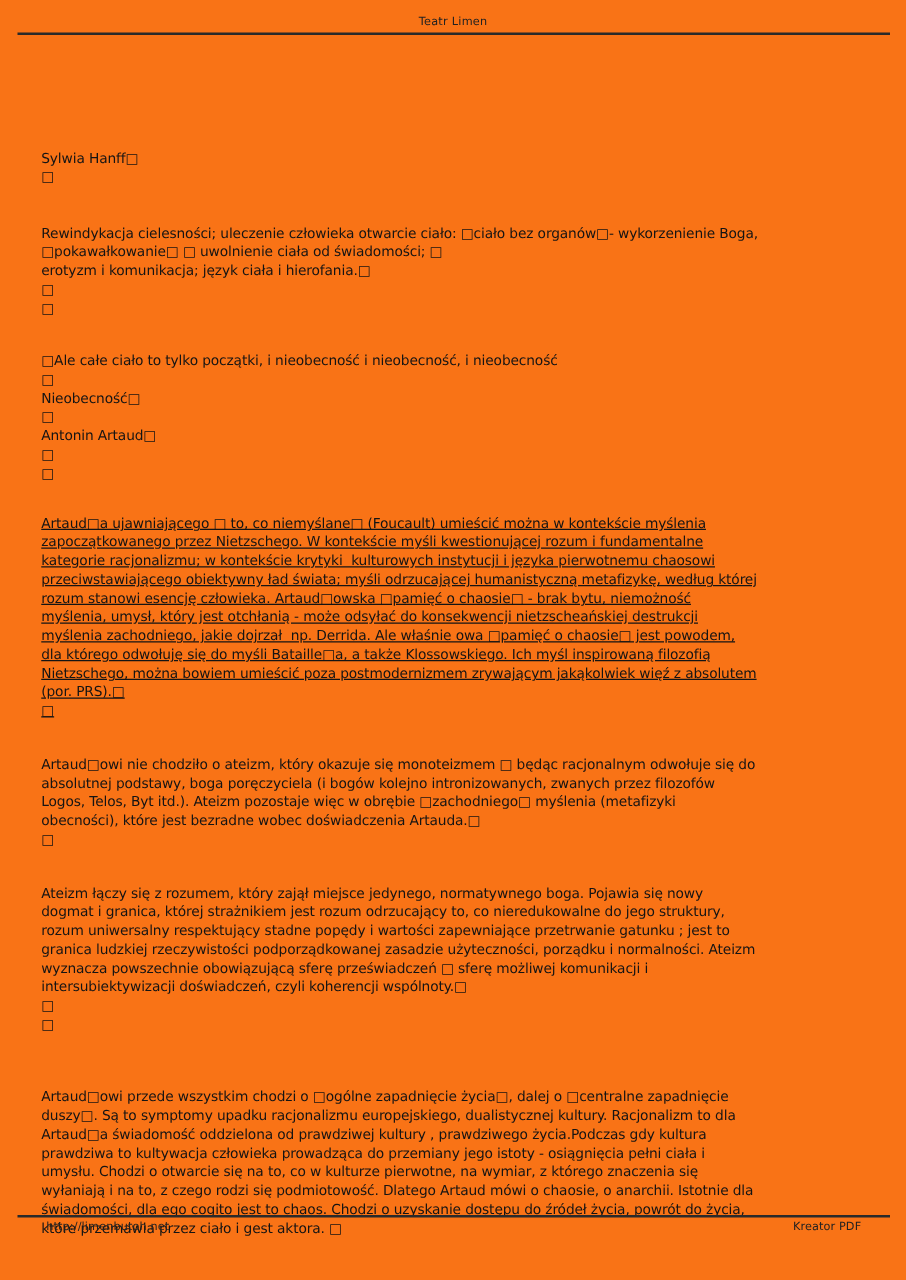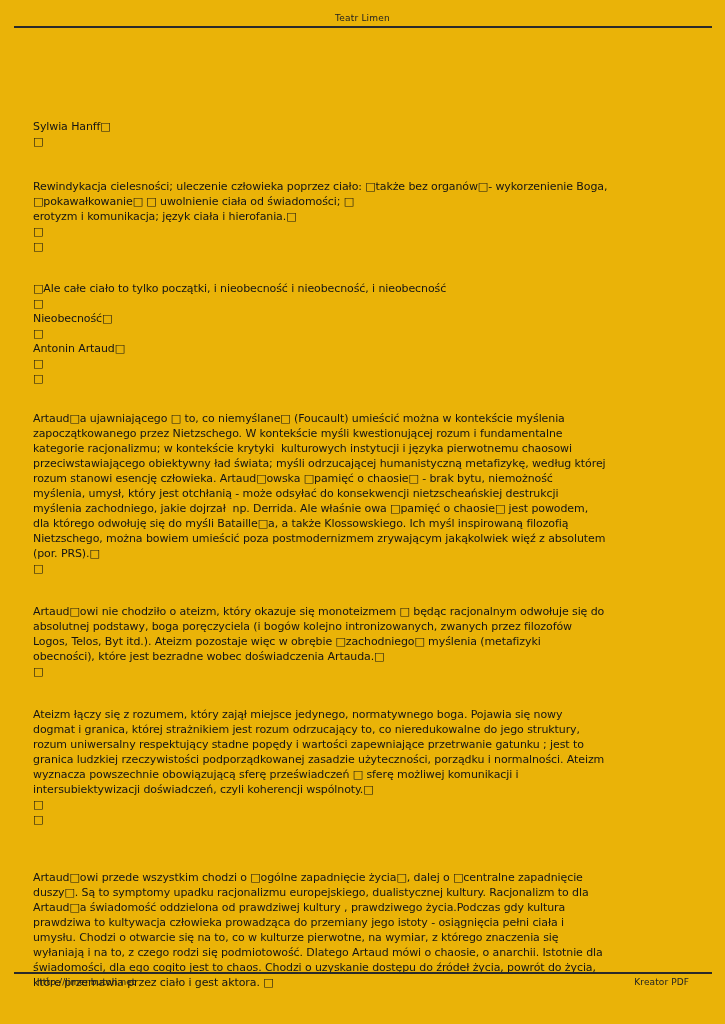--- a/index.html
+++ b/index.html
@@ -4,21 +4,21 @@
 <style>
   html, body {
     margin: 0;
     padding: 0;
     background: #ffffff;
   }
   .page {
     position: relative;
     width: 725px;
     height: 1024px;
-    background: #eab308;
+    background: #f97316;
     font-family: "DejaVu Sans", "Liberation Sans", sans-serif;
     color: #111111;
     overflow: hidden;
   }
   .page-header-title {
     position: absolute;
     top: 13px;
     left: 0;
     width: 100%;
     text-align: center;
@@ -50,21 +50,21 @@
     right: 15px;
     white-space: pre;
     font-size: 11px;
     line-height: 15px;
     letter-spacing: -0.1px;
     color: #141414;
   }
   .b0 { top: 119px; }
   .b1 { top: 179px; }
   .b2 { top: 281px; }
-  .b3 { top: 411px; }
+  .b3 { top: 411px; text-decoration: underline; }
   .b4 { top: 604px; }
   .b5 { top: 707px; }
   .b6 { top: 854px; margin-top: 16px; }
   .footer-rule {
     position: absolute;
     top: 972px;
     left: 14px;
     right: 13px;
     height: 2px;
     background: #2a2a2a;
@@ -90,21 +90,21 @@
 <div class="page">
 
   <div class="page-header-title">Teatr Limen</div>
 
   <div class="header-rule"></div>
 
 
   <div class="block b0">Sylwia Hanff□
 □</div>
 
-  <div class="block b1">Rewindykacja cielesności; uleczenie człowieka poprzez ciało: □także bez organów□- wykorzenienie Boga,
+  <div class="block b1">Rewindykacja cielesności; uleczenie człowieka otwarcie ciało: □ciało bez organów□- wykorzenienie Boga,
 □pokawałkowanie□ □ uwolnienie ciała od świadomości; □
 erotyzm i komunikacja; język ciała i hierofania.□
 □
 □</div>
 
   <div class="block b2">□Ale całe ciało to tylko początki, i nieobecność i nieobecność, i nieobecność
 □
 Nieobecność□
 □
 Antonin Artaud□

